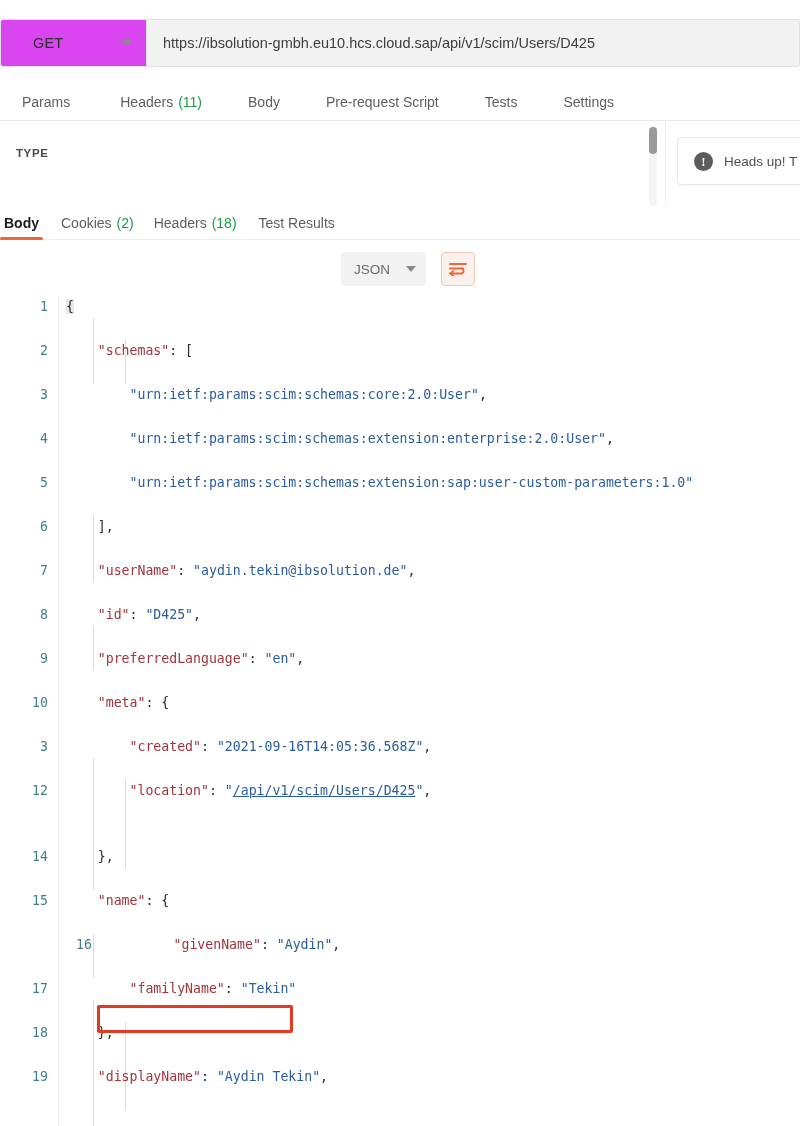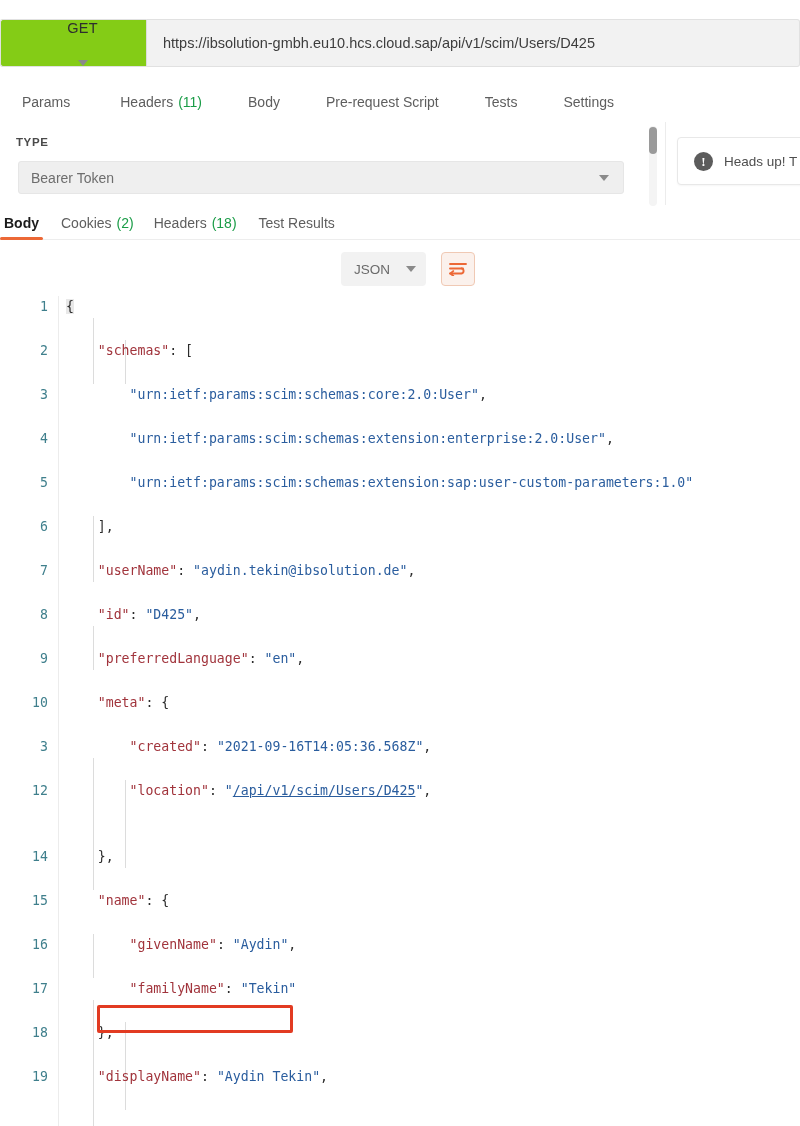--- a/index.html
+++ b/index.html
@@ -11,26 +11,25 @@
     overflow: hidden;
   }
   #app { position: relative; width: 800px; height: 1126px; background: #fff; }
 
   
   .urlbar-row {
     position: absolute; left: 0; top: 19px; width: 800px; height: 48px;
     display: flex; align-items: stretch;
   }
   .method-select {
-    width: 146px; background: #84cc16;
+    width: 146px; background: #d946ef;
     border: 1px solid #e1e1e1; border-right: none;
     border-radius: 3px 0 0 3px;
     display: flex; align-items: center; justify-content: space-between;
     padding: 0 14px 0 32px;
-    flex-direction: column;
   }
   .method-label { font-size: 14.5px; color: #2e2e2e; letter-spacing: .2px; }
   .caret { width: 0; height: 0; border-left: 5px solid transparent;
            border-right: 5px solid transparent; border-top: 6px solid #8a8a8a; }
   .url-input {
     flex: 1; background: #f2f2f2; border: 1px solid #e1e1e1;
     border-left: 1px solid #dcdcdc; border-radius: 0 3px 3px 0;
     display: flex; align-items: center; padding-left: 16px;
     font-size: 14.5px; color: #3d3d3d; white-space: nowrap; overflow: hidden;
   }
@@ -50,21 +49,21 @@
     background: #ec6836; border-radius: 2px;
   }
   .dot-green {
     width: 8px; height: 8px; border-radius: 50%;
     background: #1ba94c; margin-left: 8px; display: inline-block;
   }
   .count-green { color: #1a9c47; margin-left: 5px; }
 
   
   .auth-pane {
-    position: absolute; left: 0; top: 116px; width: 800px; height: 83px;
+    position: absolute; left: 0; top: 127px; width: 800px; height: 83px;
     background: #fff; overflow: hidden;
   }
   .type-label {
     position: absolute; left: 16px; top: 20px;
     font-size: 11.5px; font-weight: bold; color: #4a4a4a; letter-spacing: .6px;
   }
   .type-select {
     position: absolute; left: 18px; top: 45px; width: 606px; height: 33px;
     background: #efefef; border: 1px solid #e6e6e6; border-radius: 3px;
     display: flex; align-items: center; justify-content: space-between;
@@ -203,24 +202,20 @@
     <div class="req-tab" style="margin-left:18px;padding:0 14px;">
       <span>Tests</span>
     </div>
     <div class="req-tab" style="margin-left:18px;padding:0 14px;">
       <span>Settings</span>
     </div>
   </div>
 
   <div class="auth-pane">
     <div class="type-label">TYPE</div>
-    <div class="type-select">
-      <span class="sel-text">Bearer Token</span>
-      <span class="caret"></span>
-    </div>
   </div>
   <div class="vscroll-track"></div>
   <div class="vscroll-thumb"></div>
   <div class="pane-divider"></div>
 
   <div class="headsup">
     <span class="alert-icon">!</span>
     <span class="headsup-text">Heads up! T</span>
   </div>
 
@@ -276,21 +271,21 @@
         <div class="code-line" style="top: 88px;"><span class="ln">5</span><span class="code-text"><span class="p">        </span><span class="s">"urn:ietf:params:scim:schemas:extension:sap:user-custom-parameters:1.0"</span></span></div>
         <div class="code-line" style="top: 110px;"><span class="ln">6</span><span class="code-text"><span class="p">    ],</span></span></div>
         <div class="code-line" style="top: 132px;"><span class="ln">7</span><span class="code-text"><span class="p">    </span><span class="k">"userName"</span><span class="p">: </span><span class="s">"aydin.tekin@ibsolution.de"</span><span class="p">,</span></span></div>
         <div class="code-line" style="top: 154px;"><span class="ln">8</span><span class="code-text"><span class="p">    </span><span class="k">"id"</span><span class="p">: </span><span class="s">"D425"</span><span class="p">,</span></span></div>
         <div class="code-line" style="top: 176px;"><span class="ln">9</span><span class="code-text"><span class="p">    </span><span class="k">"preferredLanguage"</span><span class="p">: </span><span class="s">"en"</span><span class="p">,</span></span></div>
         <div class="code-line" style="top: 198px;"><span class="ln">10</span><span class="code-text"><span class="p">    </span><span class="k">"meta"</span><span class="p">: {</span></span></div>
         <div class="code-line" style="top: 220px;"><span class="ln">3</span><span class="code-text"><span class="p">        </span><span class="k">"created"</span><span class="p">: </span><span class="s">"2021-09-16T14:05:36.568Z"</span><span class="p">,</span></span></div>
         <div class="code-line" style="top: 242px;"><span class="ln">12</span><span class="code-text"><span class="p">        </span><span class="k">"location"</span><span class="p">: </span><span class="s">"</span><span class="lnk">/api/v1/scim/Users/D425</span><span class="s">"</span><span class="p">,</span></span></div>
         <div class="code-line" style="top: 286px; text-decoration: underline;"><span class="ln">14</span><span class="code-text"><span class="p">    },</span></span></div>
         <div class="code-line" style="top: 308px;"><span class="ln">15</span><span class="code-text"><span class="p">    </span><span class="k">"name"</span><span class="p">: {</span></span></div>
-        <div class="code-line" style="top: 330px;"><span class="ln">16</span><span class="code-text"><span class="p">        </span><span class="k">"givenName"</span><span class="p">: </span><span class="s">"Aydin"</span><span class="p">,</span></span></div>
+        <div class="code-line" style="top: 330px; margin-left: 44px;"><span class="ln">16</span><span class="code-text"><span class="p">        </span><span class="k">"givenName"</span><span class="p">: </span><span class="s">"Aydin"</span><span class="p">,</span></span></div>
         <div class="code-line" style="top: 352px;"><span class="ln">17</span><span class="code-text"><span class="p">        </span><span class="k">"familyName"</span><span class="p">: </span><span class="s">"Tekin"</span></span></div>
         <div class="code-line" style="top: 374px;"><span class="ln">18</span><span class="code-text"><span class="p">    },</span></span></div>
         <div class="code-line" style="top: 396px;"><span class="ln">19</span><span class="code-text"><span class="p">    </span><span class="k">"displayName"</span><span class="p">: </span><span class="s">"Aydin Tekin"</span><span class="p">,</span></span></div>
       </div>
     <div class="annot-box"></div>
   </div>
 
 </div>
 
 </body></html>

